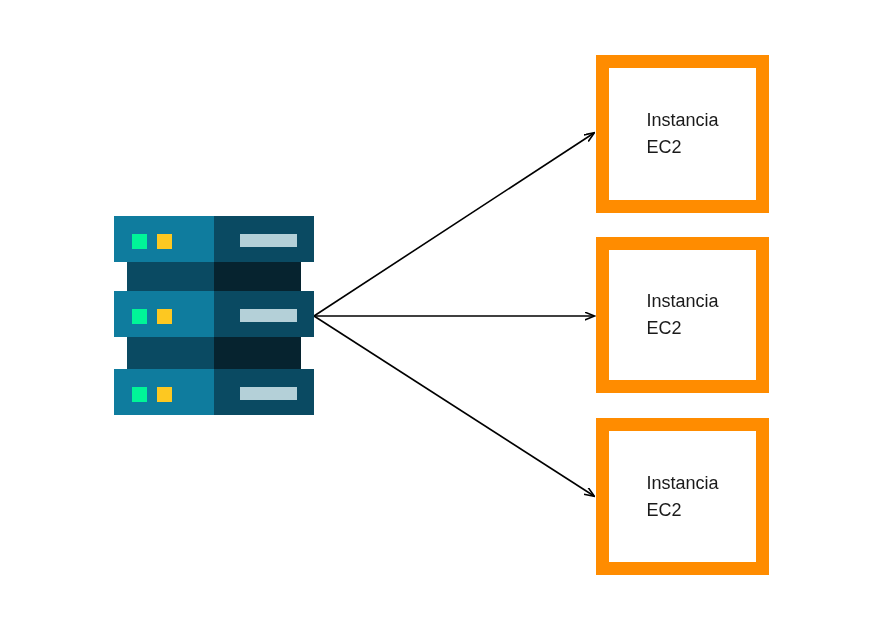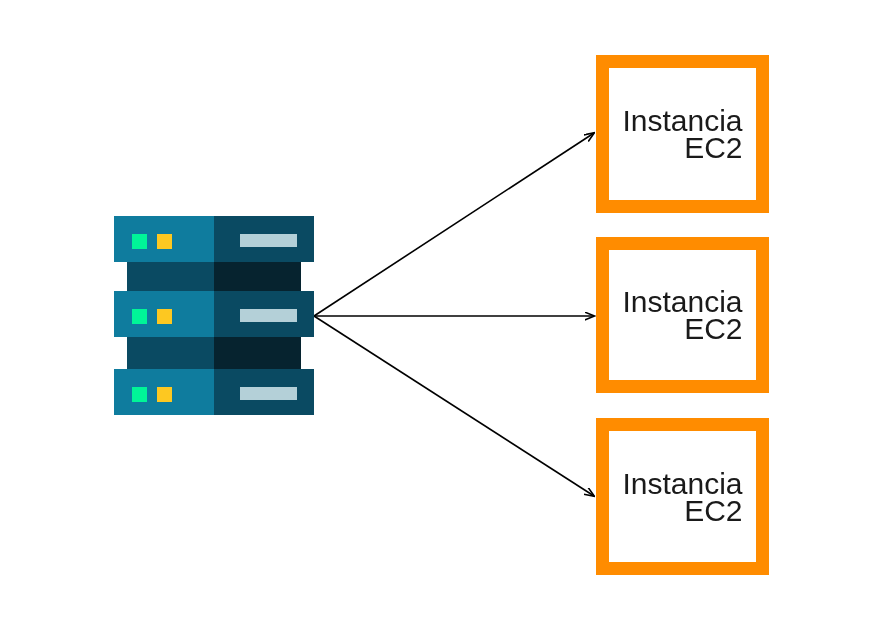--- a/index.html
+++ b/index.html
@@ -36,22 +36,22 @@
     position:absolute;left:596px;width:173px;
     box-sizing:border-box;
     border:13px solid #ff8c00;
     background:#ffffff;
     display:flex;align-items:center;justify-content:center;
   }
   .ec2-box.b1{top:55px;height:158px;}
   .ec2-box.b2{top:237px;height:156px;}
   .ec2-box.b3{top:418px;height:157px;}
   .ec2-label{
-    font-size:30px;line-height:27px;color:#1a1a1a;
-    text-align:right;white-space:pre-line;
+    font-size:18px;line-height:27px;color:#1a1a1a;
+    text-align:left;white-space:pre-line;
     font-family:"Liberation Sans", sans-serif;
   }
 
   
   #arrows{position:absolute;left:0;top:0;width:884px;height:634px;pointer-events:none;}
 </style>
 </head>
 <body>
 
 <div id="canvas">

